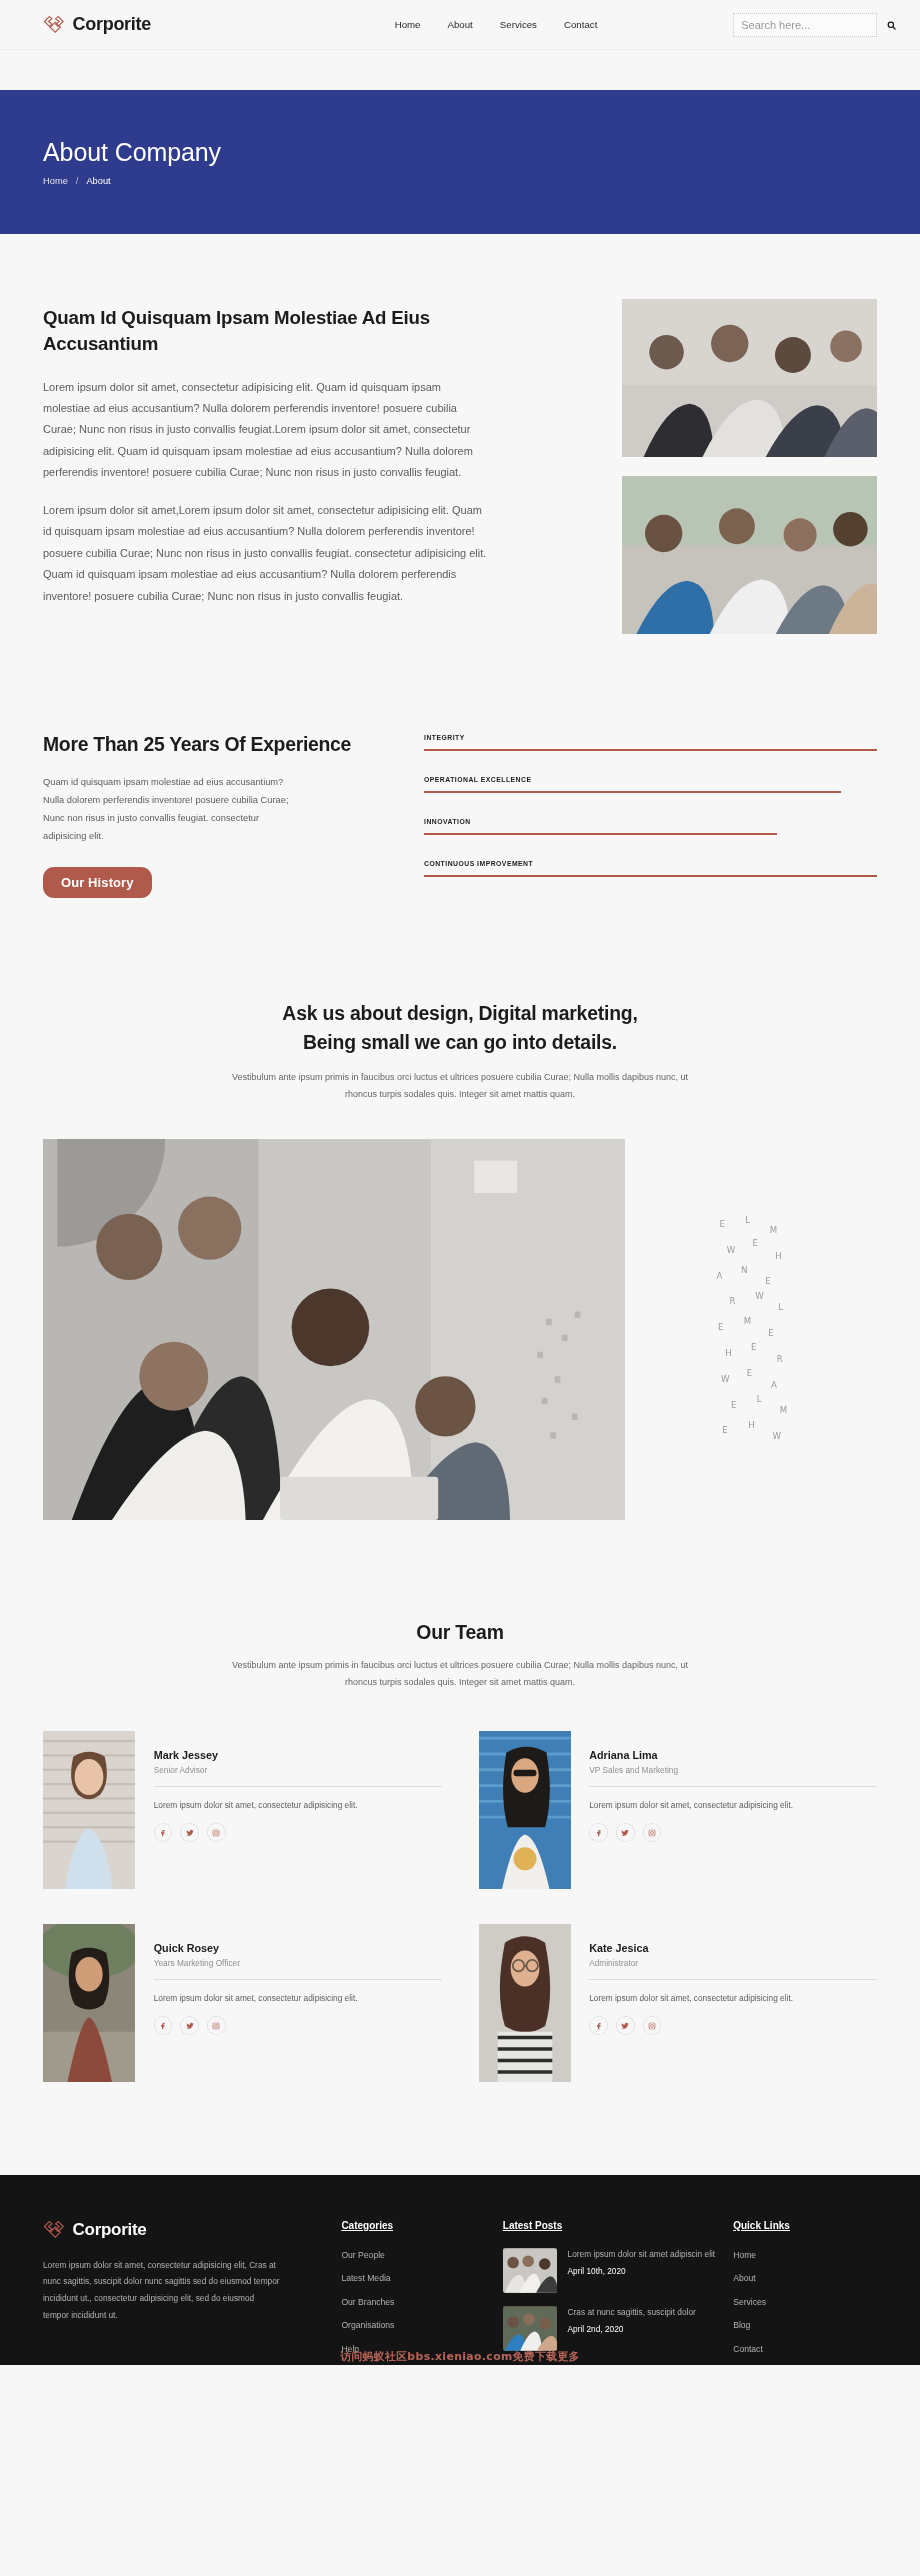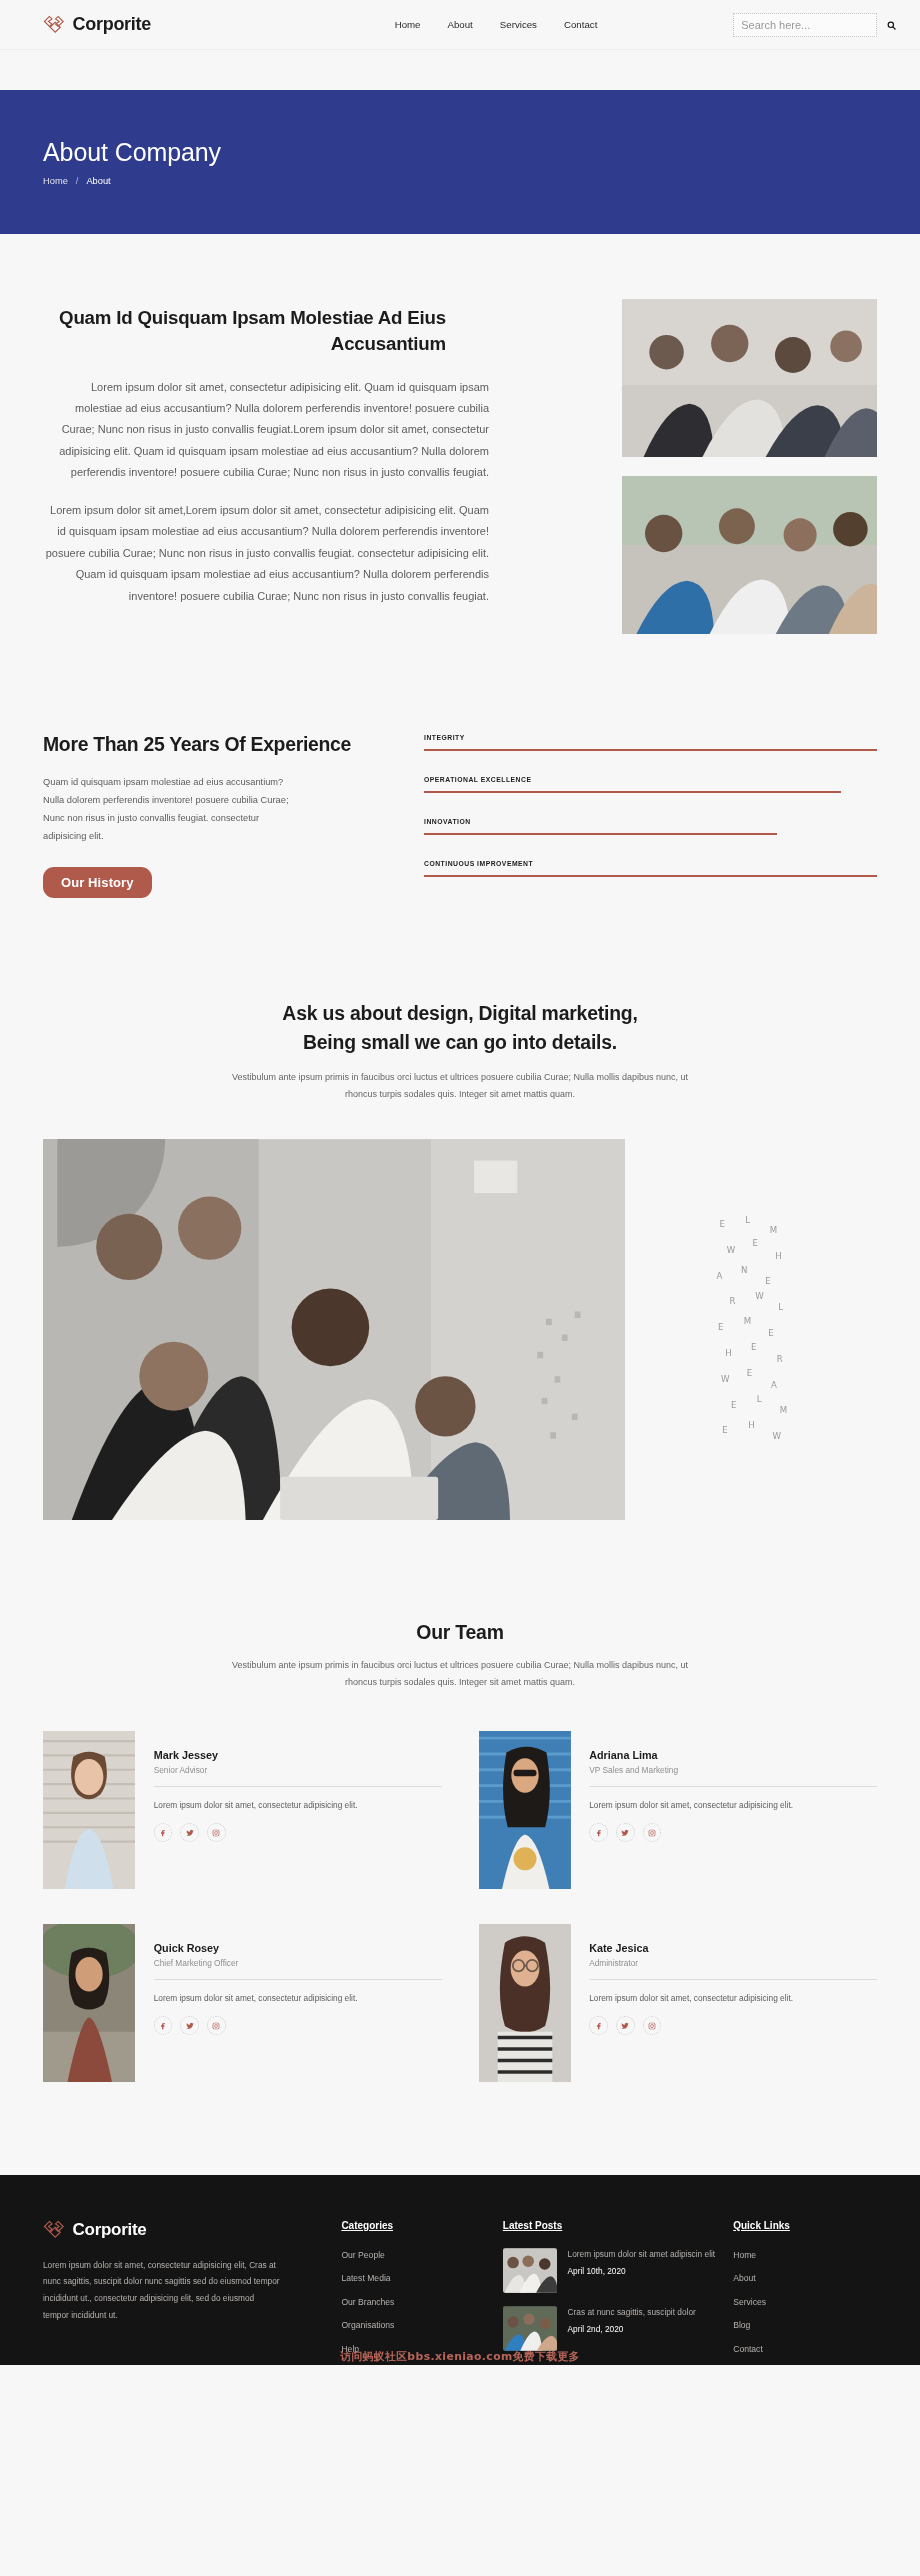--- a/index.html
+++ b/index.html
@@ -55,21 +55,21 @@
     color: #fff; font-size: 25px; font-weight: normal; letter-spacing: -0.1px;
     margin-bottom: 9.3px;
   }
   .breadcrumb { display: flex; align-items: center; gap: 8px; font-size: 9.3px; }
   .breadcrumb a { color: #e3e3ef; text-decoration: none; }
   .breadcrumb .sep { color: #b9bedb; }
   .breadcrumb .cur { color: #ffffff; }
 
   
   .about-sec { padding: 65px 0 0; }
-  .about-grid { display: flex; gap: 28px; align-items: flex-start; text-align: right; }
+  .about-grid { display: flex; gap: 28px; align-items: flex-start; }
   .about-left { flex: 1; padding-top: 5.8px; }
   .about-h2 {
     font-size: 18.7px; font-weight: bold; line-height: 1.42; color: #1c1c1c;
     margin-bottom: 18.7px; letter-spacing: -0.2px; max-width: 403px;
   }
   .about-p {
     font-size: 11px; line-height: 1.95; color: #5d5d5d; margin-bottom: 16px;
     max-width: 446px;
   }
   .about-right { width: 255px; display: flex; flex-direction: column; gap: 18.7px; }
@@ -479,21 +479,21 @@
             <rect width="128" height="220" fill="#8c8679"></rect>
             <ellipse cx="64" cy="34" rx="72" ry="42" fill="#6d7f5e"></ellipse>
             <rect x="0" y="150" width="128" height="70" fill="#a09a8c"></rect>
             <path d="M40 40 q-10 46 4 72 q20 14 40 0 q14 -26 4 -72 q-24 -14 -48 0 Z" fill="#241c16"></path>
             <ellipse cx="64" cy="70" rx="19" ry="24" fill="#cf9e78"></ellipse>
             <path d="M34 220 q18 -86 30 -90 q14 4 32 90 Z" fill="#8b4a3c"></path>
           </svg>
         </div>
         <div class="team-info">
           <div class="team-name">Quick Rosey</div>
-          <div class="team-role">Chief Marketing Officer</div>
+          <div class="team-role">Years Marketing Officer</div>
           <div class="team-divider"></div>
           <div class="team-bio">Lorem ipsum dolor sit amet, consectetur adipisicing elit.</div>
           <div class="socials">
             <span class="soc">
                 <svg viewBox="0 0 24 24">
                   <path d="M14 7h3V3h-3c-2.8 0-5 2.2-5 5v2H6v4h3v8h4v-8h3l1-4h-4V8c0-.6.4-1 1-1z"></path>
                 </svg>
               </span>
             <span class="soc">
                 <svg viewBox="0 0 24 24">

